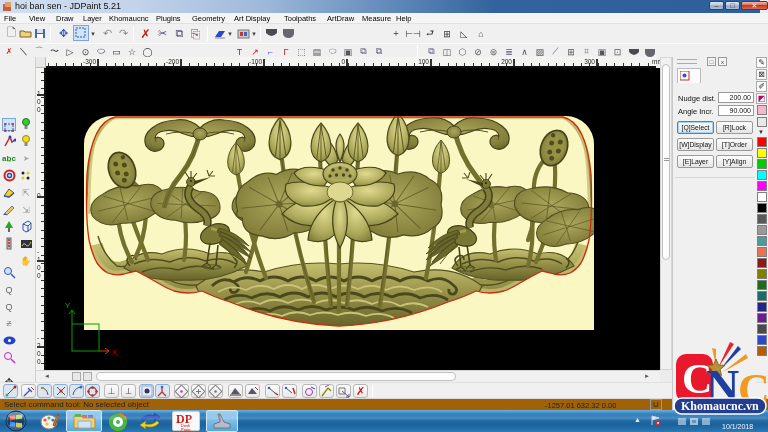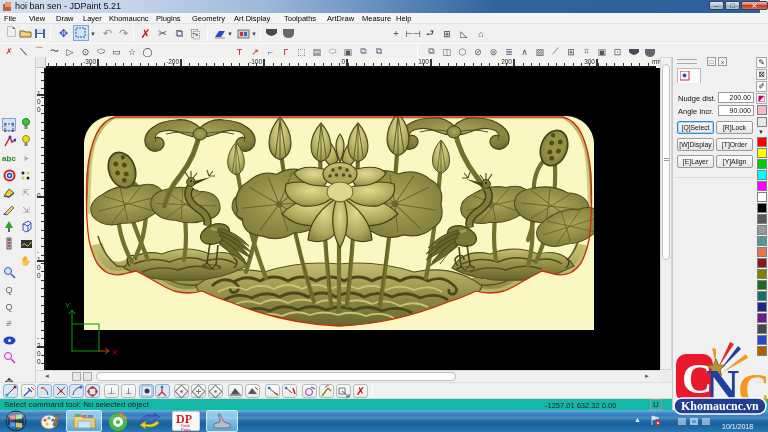--- a/index.html
+++ b/index.html
@@ -42,21 +42,21 @@
 #vscroll { left:660px; top:57px; width:12px; height:313px; background:#f0f0f0; border:1px solid #d5d5d5; }
 #vthumb { position:absolute; left:1px; top:6px; width:8px; height:196px; background:#fdfdfd; border:1px solid #c0c0c0; border-radius:4px; }
 #hscroll { left:36px; top:370px; width:624px; height:12px; background:#f0f0f0; border-top:1px solid #d5d5d5; }
 #hthumb { position:absolute; left:60px; top:1px; width:360px; height:9px; background:#fdfdfd; border:1px solid #c0c0c0; border-radius:4px; }
 
 
 #snapbar { left:0; top:382px; width:768px; height:16px; background:#f0f0f0; border-top:1px solid #e0e0e0; }
 .snapbtn { position:absolute; top:1px; width:15px; height:14px; border:1px solid #b8b8b8; border-radius:3px; background:linear-gradient(#fcfcfc,#e8e8e8); display:flex; align-items:center; justify-content:center; }
 
 
-#status { left:0; top:398px; width:768px; height:12px; background:#14b8a6; border-top:1px solid #dadada; font-size:8px; color:#222; }
+#status { left:0; top:398px; width:768px; height:12px; background:#a16207; border-top:1px solid #dadada; font-size:8px; color:#222; }
 
 
 #taskbar { left:0; top:410px; width:768px; height:22px;
   background:linear-gradient(#6cb2e0 0%,#3a85c2 16%,#2470ab 42%,#1b619b 65%,#2470ab 88%,#2e7ab5 100%); }
 #taskbar:after { content:""; position:absolute; left:0; top:7px; width:768px; height:2px; background:rgba(255,255,255,.25); filter:blur(1px); }
 
 
 #rpanel { left:672px; top:57px; width:84px; height:353px; background:#f0f0f0; border-left:1px solid #c8c8c8; font-size:7.5px; color:#111; }
 #cstrip { left:756px; top:57px; width:12px; height:318px; background:#f0f0f0; }
 .sw { position:absolute; left:1px; width:10px; height:10px; border:1px solid #808080; }

